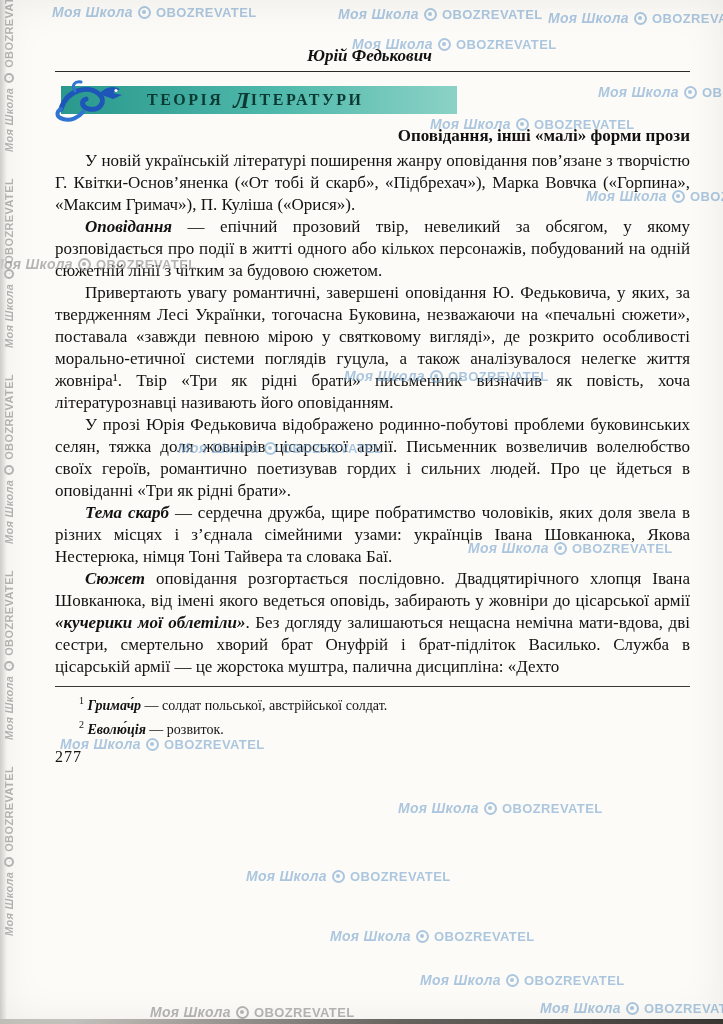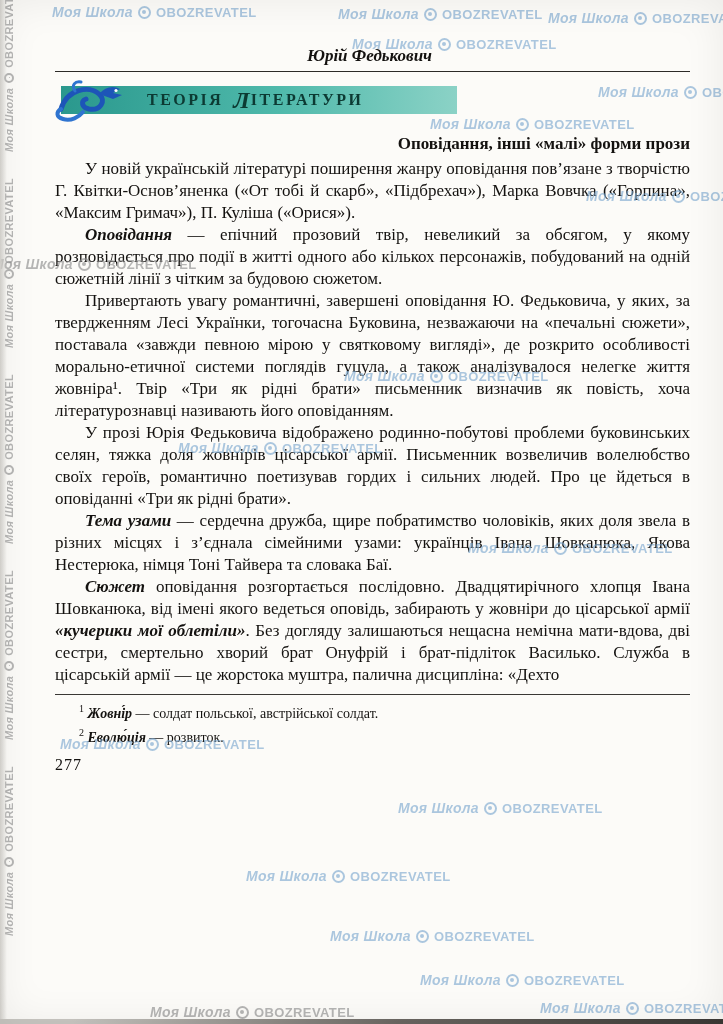--- a/index.html
+++ b/index.html
@@ -23,21 +23,21 @@
   .wm.gray { color:#909090; opacity:.65; }
   .wm.vert { transform:rotate(-90deg); transform-origin:left top; font-size:11px; }
   .wm.vert .site { font-size:11px; }
   .wm.vert .ring { width:10px; height:10px; }
 
   
   .content { position:relative; z-index:1; padding:46px 33px 0 55px; color:#141210; }
   .author { text-align:center; font-weight:bold; font-style:italic; font-size:17px; padding-right:6px; }
   .rule { border-top:1.6px solid #2c2a27; margin:5px 0 12px 0; }
 
-  .banner-row { position:relative; height:34px; margin-bottom:16px; }
+  .banner-row { position:relative; height:34px; margin-bottom:8px; }
   .banner { position:absolute; left:6px; top:2px; width:396px; height:28px;
             background:linear-gradient(90deg,#2a988d,#4fb9ab 55%,#8bd2c6);
             display:flex; align-items:center; padding-left:86px;
             font-weight:bold; letter-spacing:2.5px; font-size:16px; color:#0c3a33; }
   .banner .initial { font-size:24px; font-style:italic; letter-spacing:0; margin:0 1px 0 10px; line-height:1; }
   .dragon { position:absolute; left:-4px; top:-7px; z-index:2; }
 
   .sec-title { text-align:right; font-weight:bold; font-size:17px; margin:6px 0 4px 0; }
   p.body { font-size:17px; line-height:22px; text-align:justify; text-indent:30px; }
   .lead { font-weight:bold; font-style:italic; }
@@ -199,27 +199,27 @@
     <p class="body">У новій українській літературі поширення жанру оповідання пов’язане з творчістю Г. Квітки-Основ’яненка («От тобі й скарб», «Підбрехач»), Марка Вовчка («Горпина», «Максим Гримач»), П. Куліша («Орися»).</p>
 
     <p class="body"><b class="lead">Оповідання</b><span> — епічний прозовий твір, невеликий за обсягом, у якому розповідається про події в житті одного або кількох персонажів, побудований на одній сюжетній лінії з чітким за будовою сюжетом.</span></p>
 
     <p class="body">Привертають увагу романтичні, завершені оповідання Ю. Федьковича, у яких, за твердженням Лесі Українки, тогочасна Буковина, незважаючи на «печальні сюжети», поставала «завжди певною мірою у святковому вигляді», де розкрито особливості морально-етичної системи поглядів гуцула, а також аналізувалося нелегке життя жовніра¹. Твір «Три як рідні брати» письменник визначив як повість, хоча літературознавці називають його оповіданням.</p>
 
 
 
     <p class="body">У прозі Юрія Федьковича відображено родинно-побутові проблеми буковинських селян, тяжка доля жовнірів цісарської армії. Письменник возвеличив волелюбство своїх героїв, романтично поетизував гордих і сильних людей. Про це йдеться в оповіданні «Три як рідні брати».</p>
 
-    <p class="body"><b class="lead">Тема узами</b><span> — сердечна дружба, щире побратимство чоловіків, яких доля звела в різних місцях і з’єднала сімейними узами: українців Івана Шовканюка, Якова Нестерюка, німця Тоні Тайвера та словака Баї.</span></p>
+    <p class="body"><b class="lead">Тема скарб</b><span> — сердечна дружба, щире побратимство чоловіків, яких доля звела в різних місцях і з’єднала сімейними узами: українців Івана Шовканюка, Якова Нестерюка, німця Тоні Тайвера та словака Баї.</span></p>
 
     <p class="body"><b class="lead">Сюжет</b><span> оповідання розгортається послідовно. Двадцятирічного хлопця Івана Шовканюка, від імені якого ведеться оповідь, забирають у жовніри до цісарської армії </span><b class="lead">«кучерики мої облетіли»</b><span>. Без догляду залишаються нещасна немічна мати-вдова, дві сестри, смертельно хворий брат Онуфрій і брат-підліток Василько. Служба в цісарській армії — це жорстока муштра, палична дисципліна: «Дехто</span></p>
 
     <div class="fn-rule"></div>
     <div class="footnotes">
-      <p class="fn"><sup>1</sup> <b class="lead">Жовні́р</b><span> — солдат польської, австрійської солдат.</span></p>
+      <p class="fn"><sup>1</sup> <b class="lead">Гримач́р</b><span> — солдат польської, австрійської солдат.</span></p>
       <p class="fn"><sup>2</sup> <b class="lead">Еволю́ція</b><span> — розвиток.</span></p>
     </div>
 
     <div class="page-num">277</div>
   </div>
 
   <div class="left-edge"></div>
   <div class="bottom-edge"></div>
   <div class="page-shadow"></div>
 </div>

